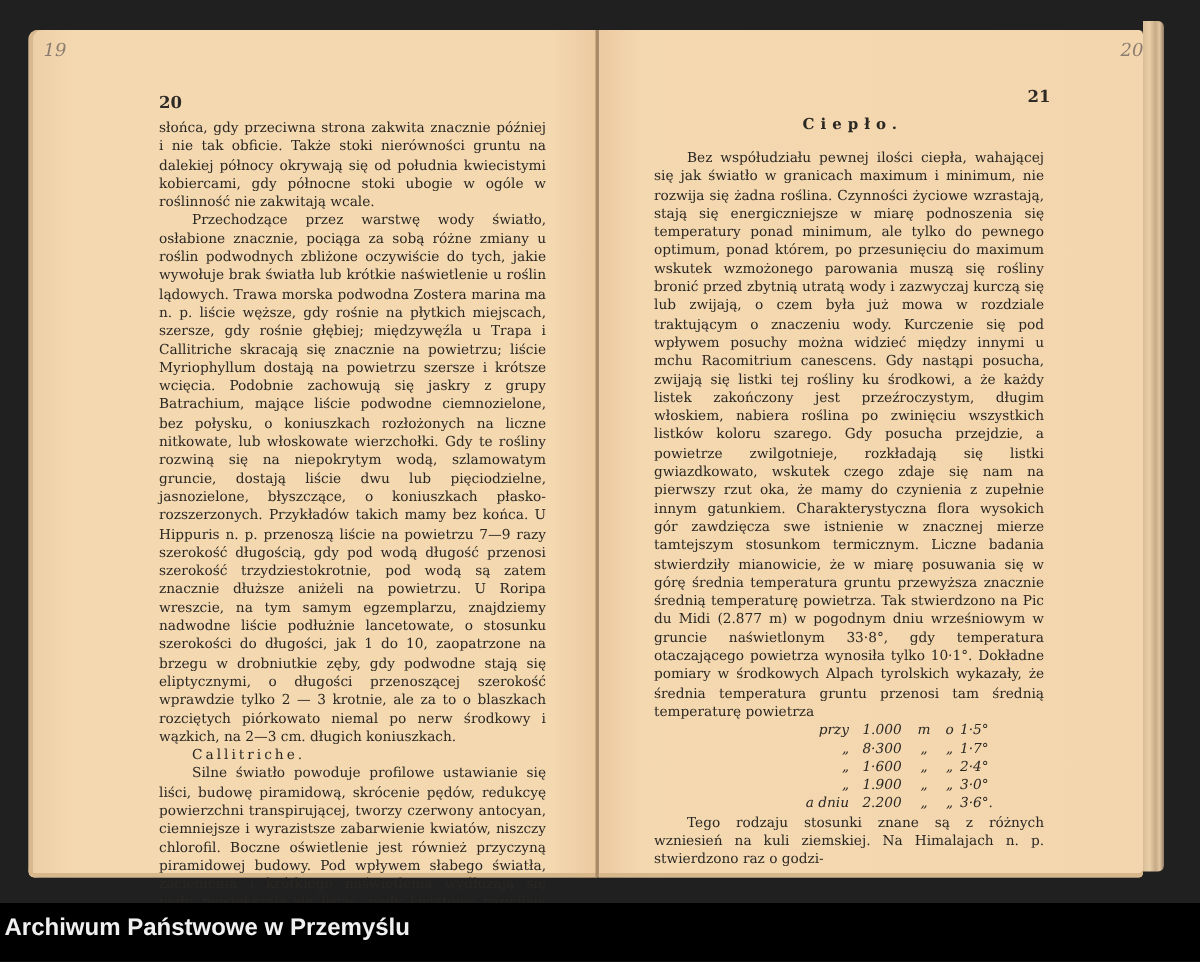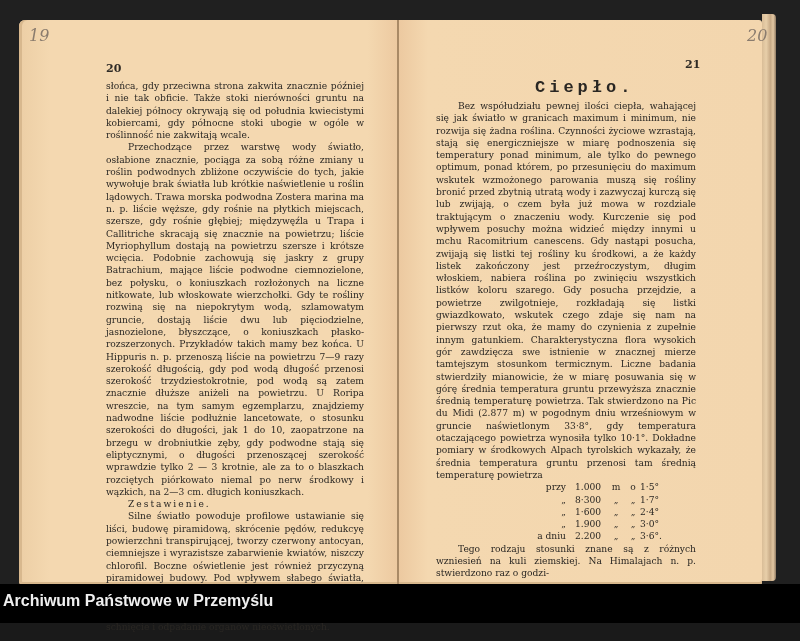--- a/index.html
+++ b/index.html
@@ -40,45 +40,44 @@
   }
   .spine {
     position: absolute; left: 378px; top: 0; width: 2px; height: 565px;
     background: #a98a66;
   }
   .folio {
     position: absolute; font-size: 11px; color: #2e2a25; font-weight: bold;
   }
   .pencil {
     position: absolute; font-family: "DejaVu Serif", serif; font-style: italic;
-    color: #8a7c6e; font-size: 16px;
+    color: #8a7c6e; font-size: 12px;
   }
   .text {
     position: absolute; font-size: 9.15px; line-height: 12.3px; color: #2a2723;
     text-align: justify;
   }
   .text p { margin: 0; }
   .text p.indent { text-indent: 22px; }
   .text p.heading-spaced { letter-spacing: 2px; text-indent: 22px; }
   .title {
-    position: absolute; font-size: 17px; letter-spacing: 4px; color: #2a2723;
+    position: absolute; font-size: 10px; letter-spacing: 4px; color: #2a2723;
     font-weight: bold;
-    font-family: Liberation Mono, monospace;
   }
   .table {
     font-size: 9.15px; line-height: 12.3px; margin-left: 100px;
   }
-  .table .row { display: flex; }
+  .table .row { display: flex; font-style: italic; }
   .table .c0 { width: 30px; text-align: right; padding-right: 4px; }
   .table .c1 { width: 36px; text-align: center; }
   .table .c2 { width: 20px; text-align: center; }
   .table .c3 { width: 14px; text-align: center; }
   .table .c4 { width: 30px; }
   .footer {
-    position: absolute; left: 0; top: 584px; width: 800px; height: 39px;
+    position: absolute; left: 0; top: 602px; width: 800px; height: 39px;
     background: #000;
   }
   .footer span {
     position: absolute; left: 3px; top: 8px;
     font-family: "Liberation Sans", sans-serif; font-weight: bold;
     color: #f0f0f0; font-size: 16px;
   }
 </style>
 </head>
 <body>
@@ -87,21 +86,21 @@
 
 <div class="book">
   <div class="page-edge"></div>
 
   <div class="page left">
     <span class="pencil" style="left:10px; top:6px;">19</span>
     <span class="folio" style="left:87px; top:42px;">20</span>
     <div class="text" style="left:87px; top:60px; width:258px;">
       <p>słońca, gdy przeciwna strona zakwita znacznie później i nie tak obficie. Także stoki nierówności gruntu na dalekiej północy okrywają się od południa kwiecistymi kobiercami, gdy północne stoki ubogie w ogóle w roślinność nie zakwitają wcale.</p>
       <p class="indent">Przechodzące przez warstwę wody światło, osłabione znacznie, pociąga za sobą różne zmiany u roślin podwodnych zbliżone oczywiście do tych, jakie wywołuje brak światła lub krótkie naświetlenie u roślin lądowych. Trawa morska podwodna Zostera marina ma n. p. liście węższe, gdy rośnie na płytkich miejscach, szersze, gdy rośnie głębiej; międzywęźla u Trapa i Callitriche skracają się znacznie na powietrzu; liście Myriophyllum dostają na powietrzu szersze i krótsze wcięcia. Podobnie zachowują się jaskry z grupy Batrachium, mające liście podwodne ciemnozielone, bez połysku, o koniuszkach rozłożonych na liczne nitkowate, lub włoskowate wierzchołki. Gdy te rośliny rozwiną się na niepokrytym wodą, szlamowatym gruncie, dostają liście dwu lub pięciodzielne, jasnozielone, błyszczące, o koniuszkach płasko-rozszerzonych. Przykładów takich mamy bez końca. U Hippuris n. p. przenoszą liście na powietrzu 7—9 razy szerokość długością, gdy pod wodą długość przenosi szerokość trzydziestokrotnie, pod wodą są zatem znacznie dłuższe aniżeli na powietrzu. U Roripa wreszcie, na tym samym egzemplarzu, znajdziemy nadwodne liście podłużnie lancetowate, o stosunku szerokości do długości, jak 1 do 10, zaopatrzone na brzegu w drobniutkie zęby, gdy podwodne stają się eliptycznymi, o długości przenoszącej szerokość wprawdzie tylko 2 — 3 krotnie, ale za to o blaszkach rozciętych piórkowato niemal po nerw środkowy i wązkich, na 2—3 cm. długich koniuszkach.</p>
-      <p class="heading-spaced">Zestawienie.</p>
+      <p class="heading-spaced">Callitriche.</p>
       <p class="indent">Silne światło powoduje profilowe ustawianie się liści, budowę piramidową, skrócenie pędów, redukcyę powierzchni transpirującej, tworzy czerwony antocyan, ciemniejsze i wyrazistsze zabarwienie kwiatów, niszczy chlorofil. Boczne oświetlenie jest również przyczyną piramidowej budowy. Pod wpływem słabego światła, zacienienia i krótkiego naświetlenia wydłużają się pędy, powiększają się liście, pędy kwiatowe rozwijają się powoli. Brak światła powoduje blednicę, zanik, schnięcie i odpadanie organów nieoświetlonych.</p>
     </div>
   </div>
 
   <div class="spine"></div>
 
   <div class="page right">
     <span class="pencil" style="left:348px; top:6px;">20</span>
     <span class="folio" style="left:286px; top:38px;">21</span>
     <span class="title" style="left:136px; top:58px;">Ciepło.</span>

